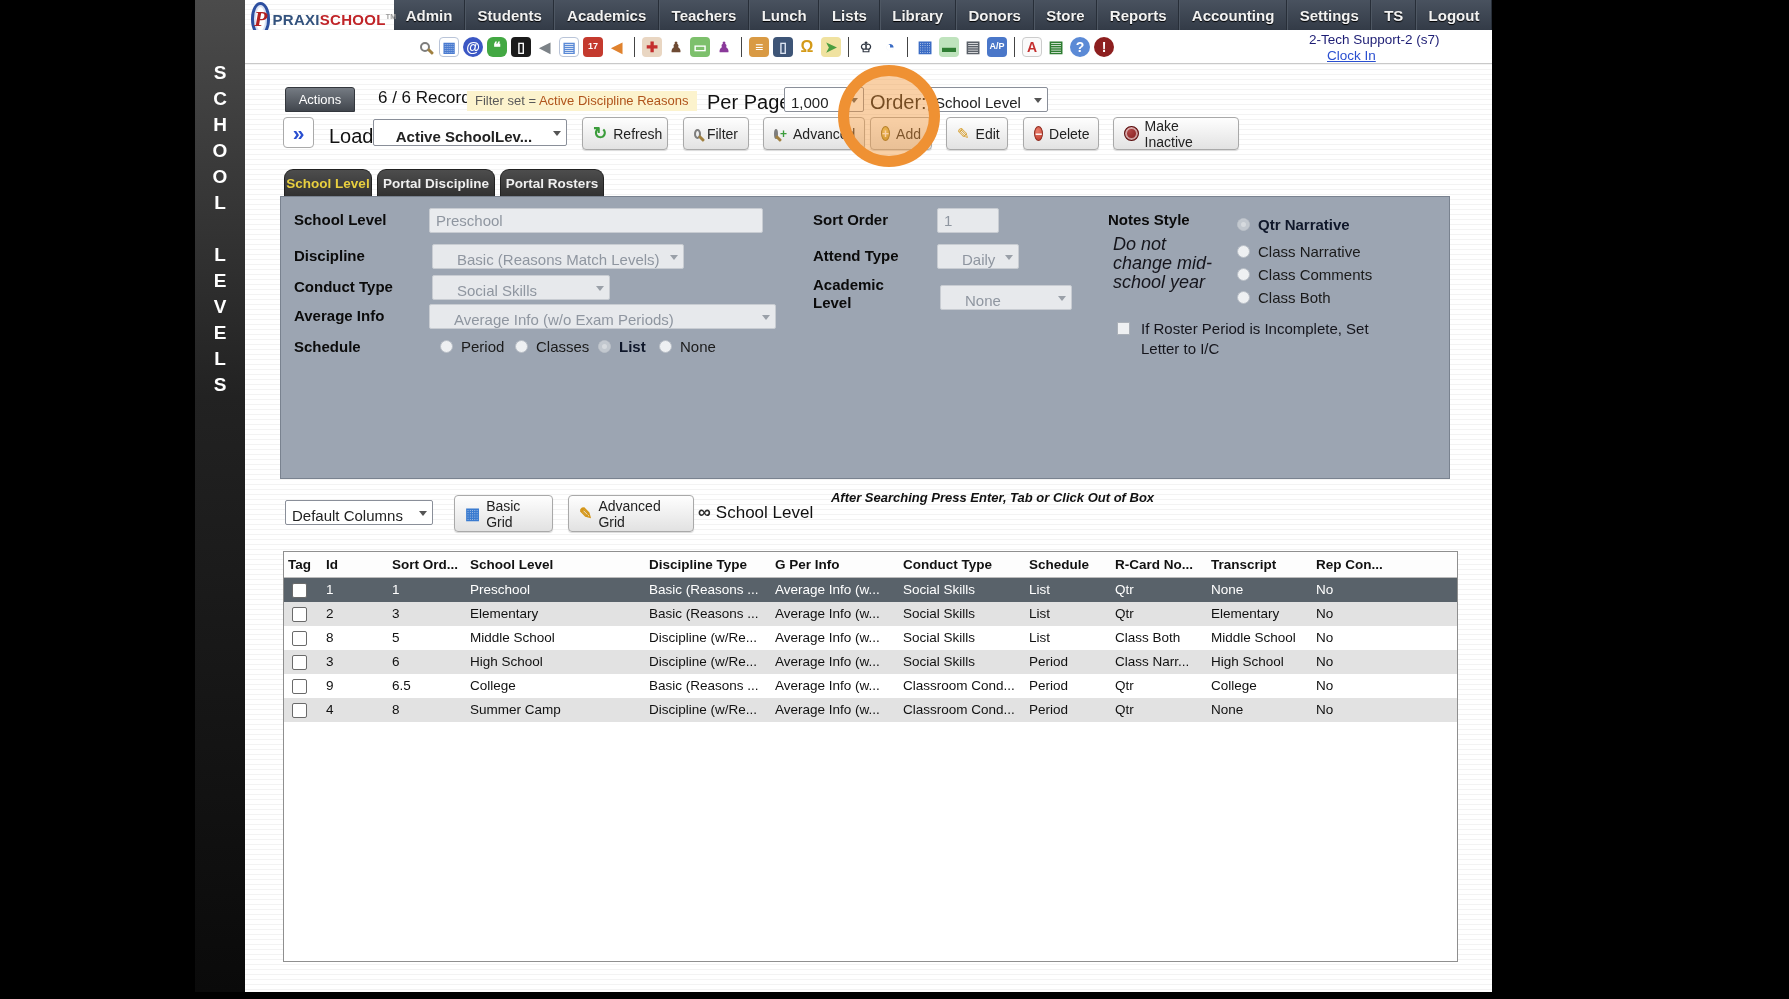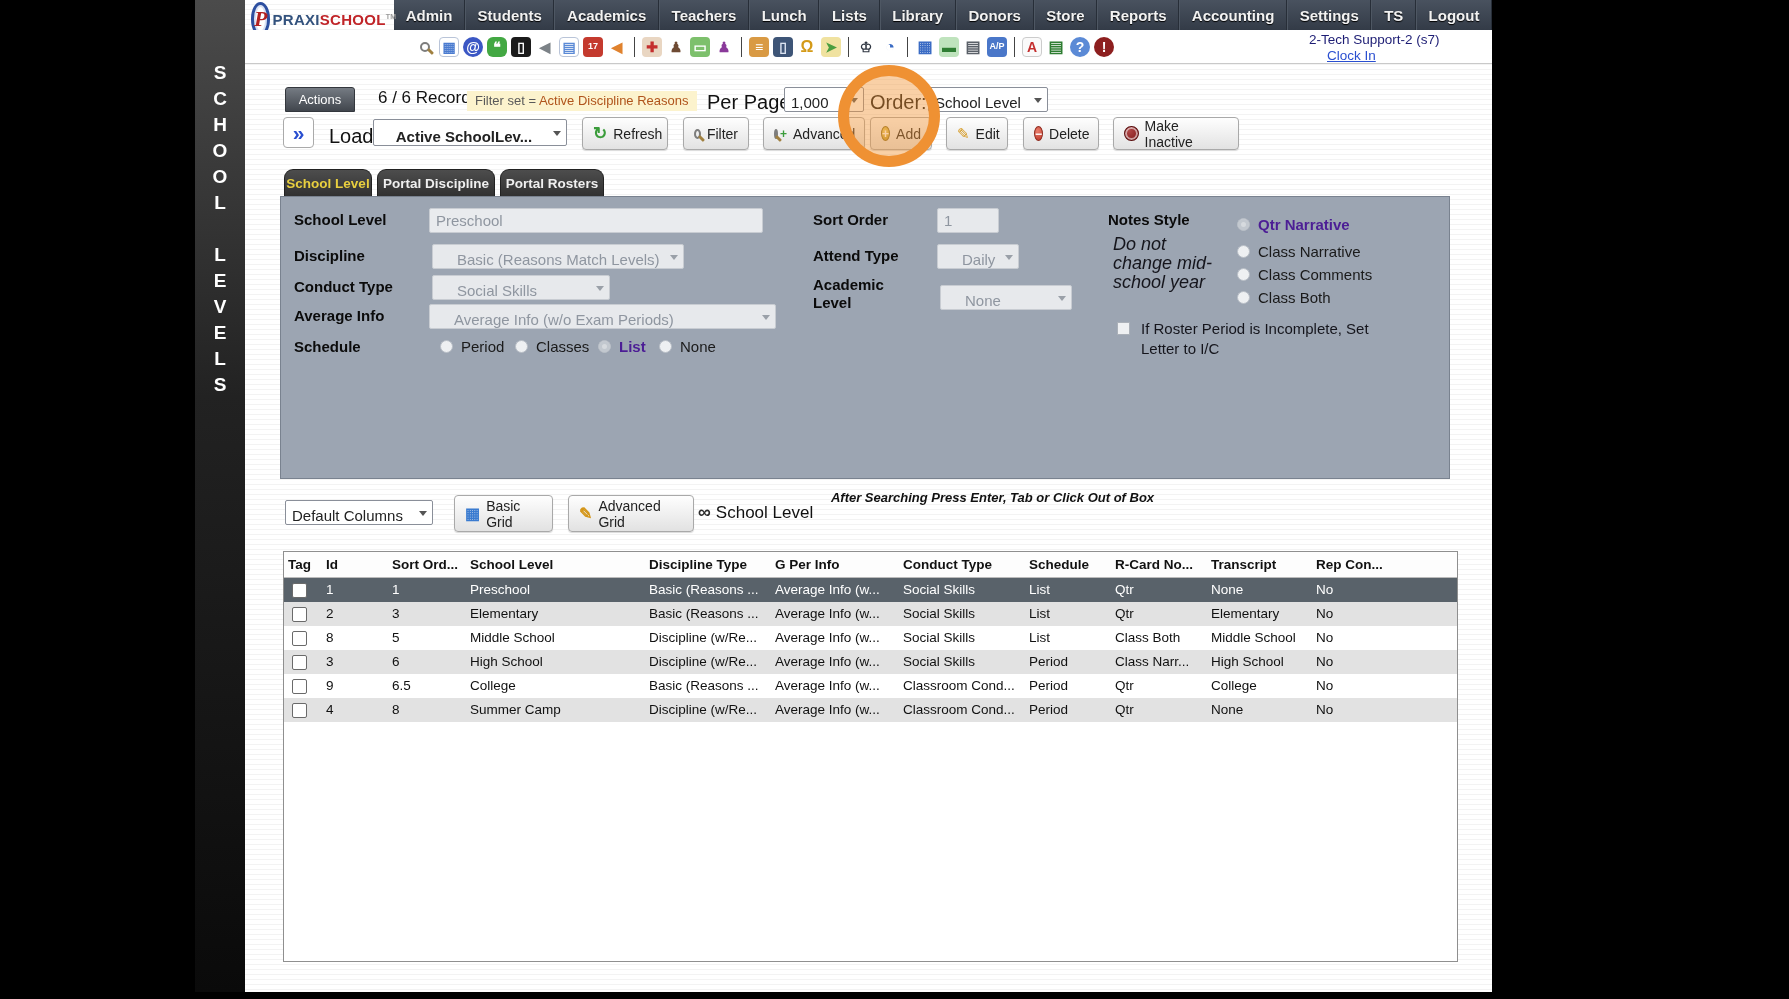--- a/index.html
+++ b/index.html
@@ -105,21 +105,21 @@
   .panel { position:absolute; left:35px; top:196px; width:1170px; height:283px;
            background:#9ca5b2; border:1px solid #79828f; }
   .f-label { position:absolute; font-size:15px; font-weight:bold; color:#0b0b0b; }
   .f-input { position:absolute; background:#e7e9ec; border:1px solid #c8ccd2; border-radius:2px;
              color:#8f96a0; font-size:15px; padding:0 6px; display:flex; align-items:center; }
   .fsel { font-size:15px;padding-left:24px; }
   .radio { position:absolute; width:13px; height:13px; border-radius:50%; background:#eef0f2;
            border:1px solid #b8bec6; cursor:pointer; }
   .radio.on { background:#d6dade; box-shadow:inset 0 0 0 3px #c2c8cf; }
   .r-label { position:absolute; font-size:15px; color:#1a1a1a; cursor:pointer; }
-  .r-label.sel-red { color:#4c1d95; font-weight:bold; }
+  .r-label.sel-red { color:#0f172a; font-weight:bold; }
   .note-italic { position:absolute; font-size:18px; font-style:italic; color:#15151c; width:112px; line-height:19px; }
   .chk { position:absolute; width:13px; height:13px; background:#eef0f2; border:1px solid #aab0b8; cursor:pointer; }
   .chk-text { position:absolute; font-size:15px; color:#15151c; width:232px; line-height:20px; }
 
   
   .cols-sel { left:40px; top:500px; width:148px; height:25px; }
   .gbtn { position:absolute; top:495px; height:37px; }
   .grid-ic { color:#3a7bd0; font-size:16px; font-weight:bold; }
   .entity { position:absolute; left:453px; top:502px; font-size:17px; color:#111; display:flex; align-items:center; gap:5px; }
   .binoc { font-weight:bold; font-size:18px; color:#2c2c2c; }

